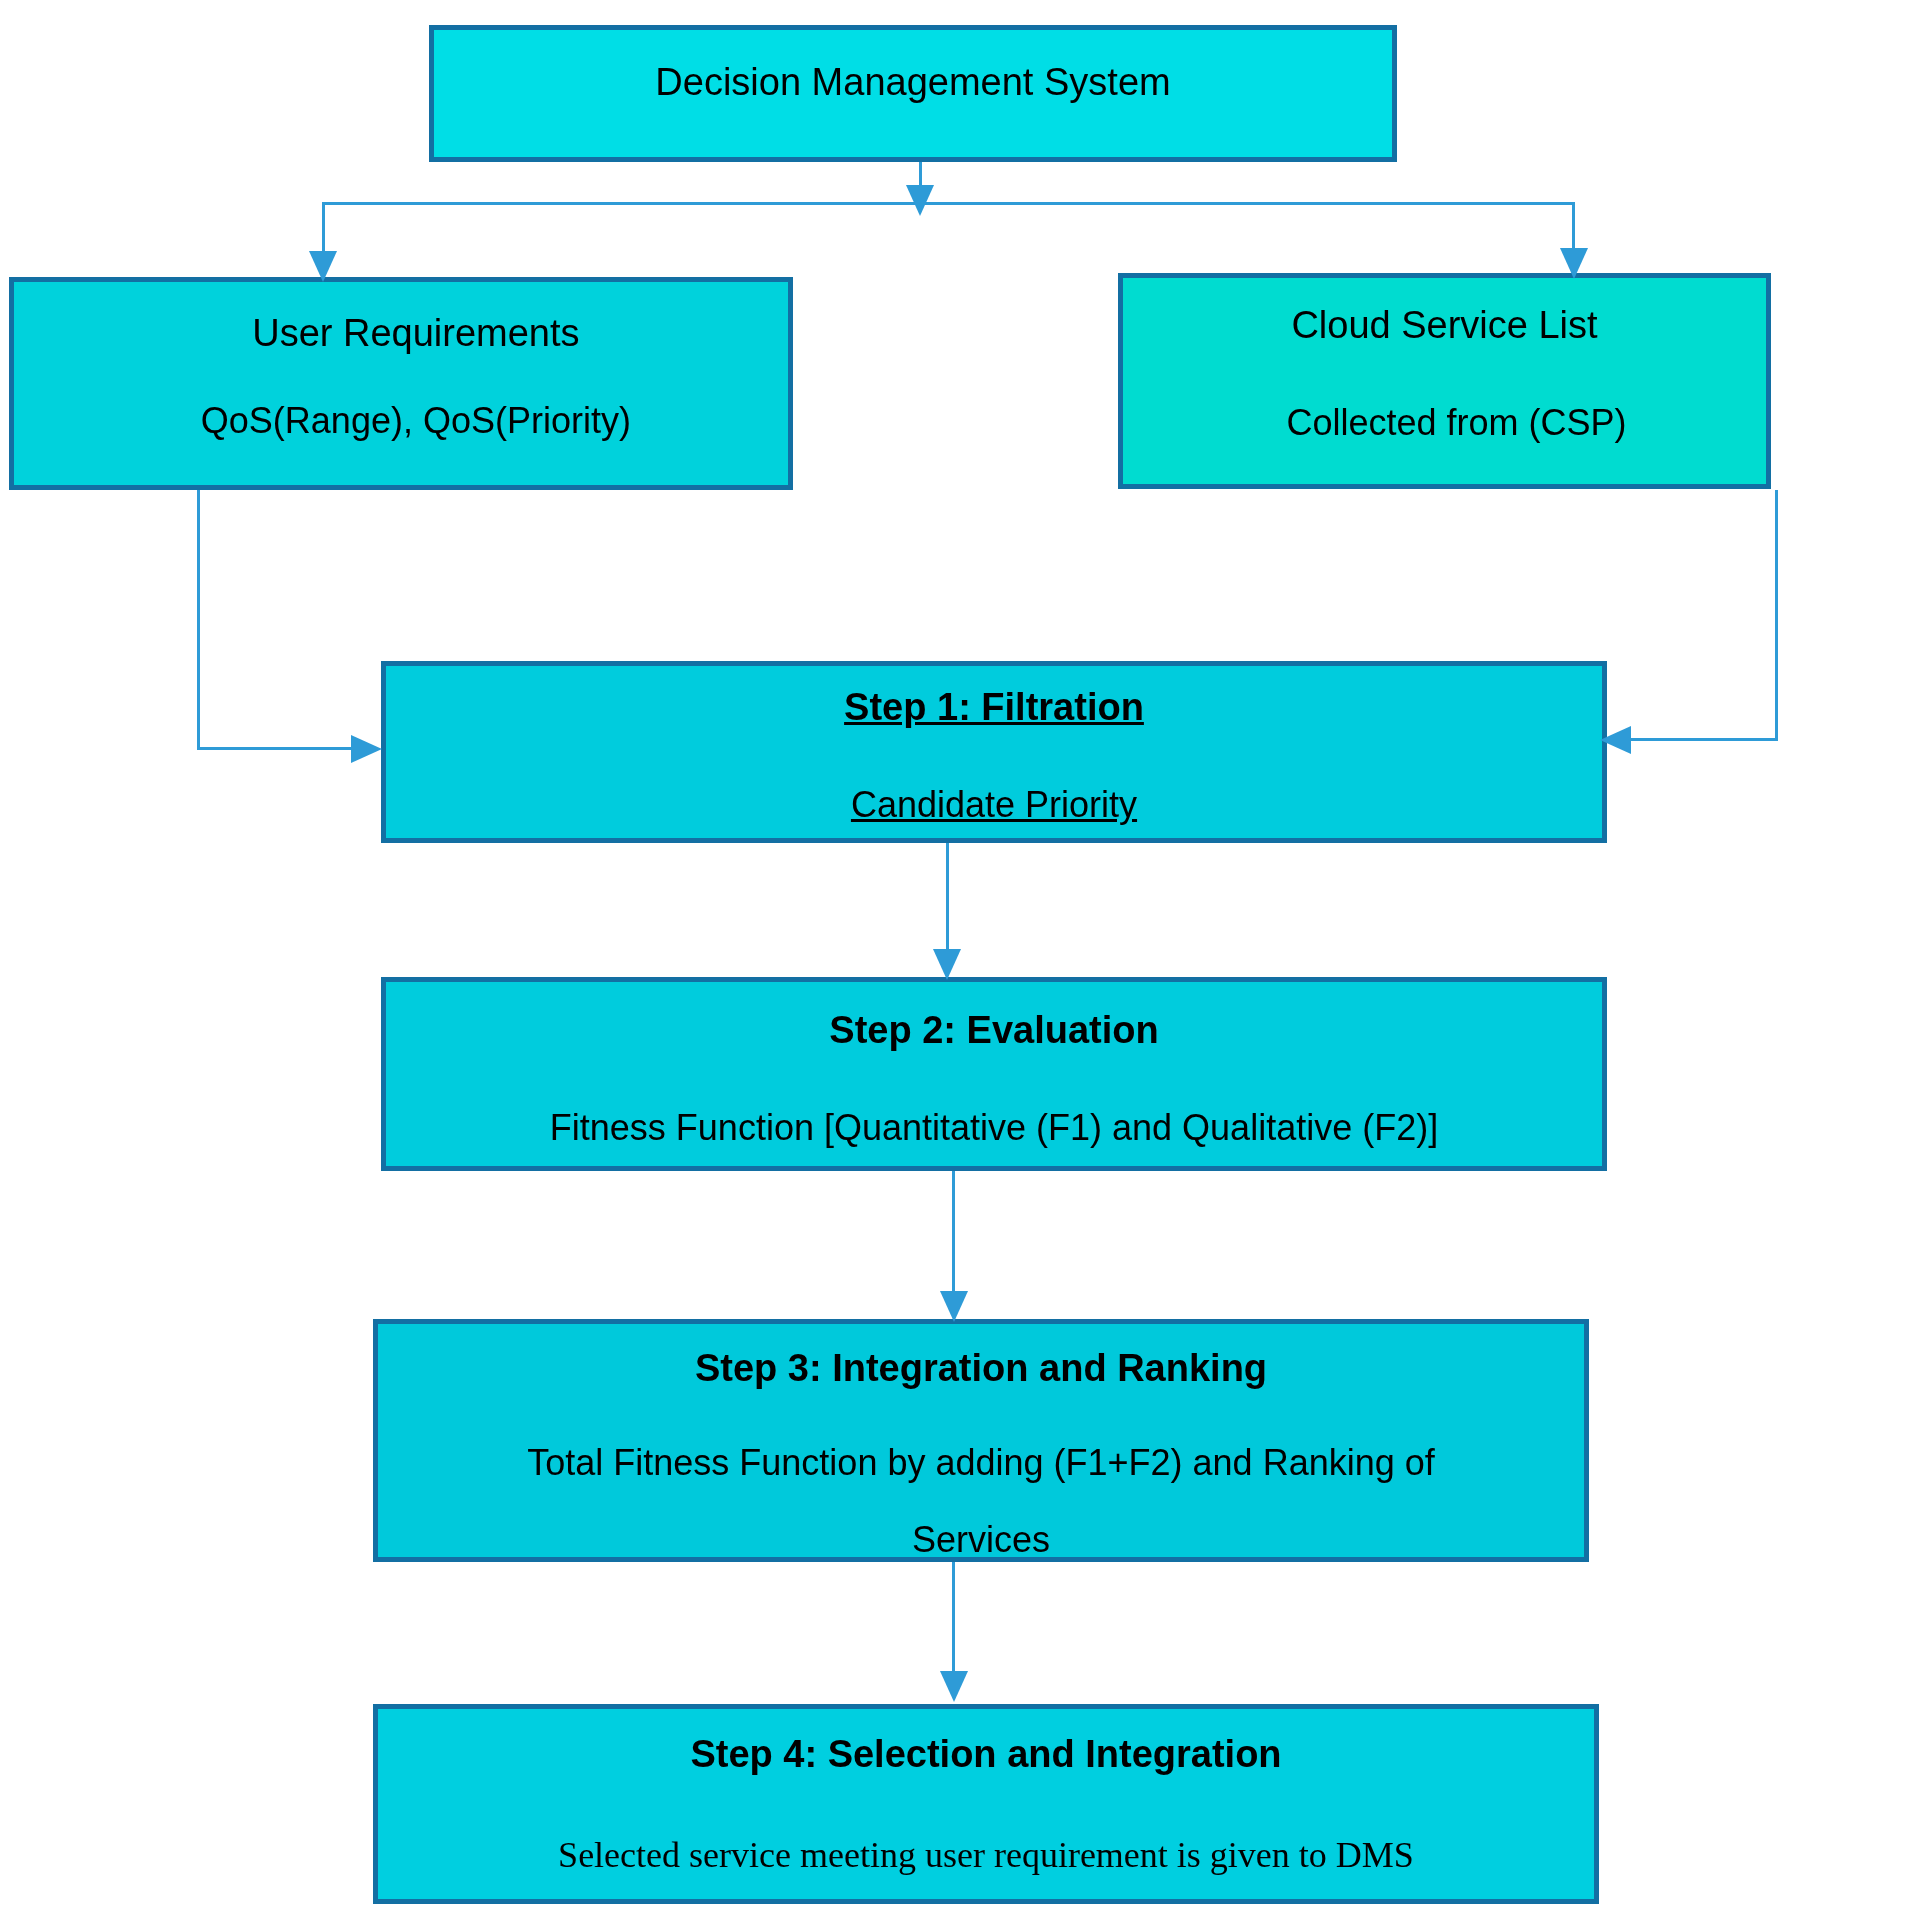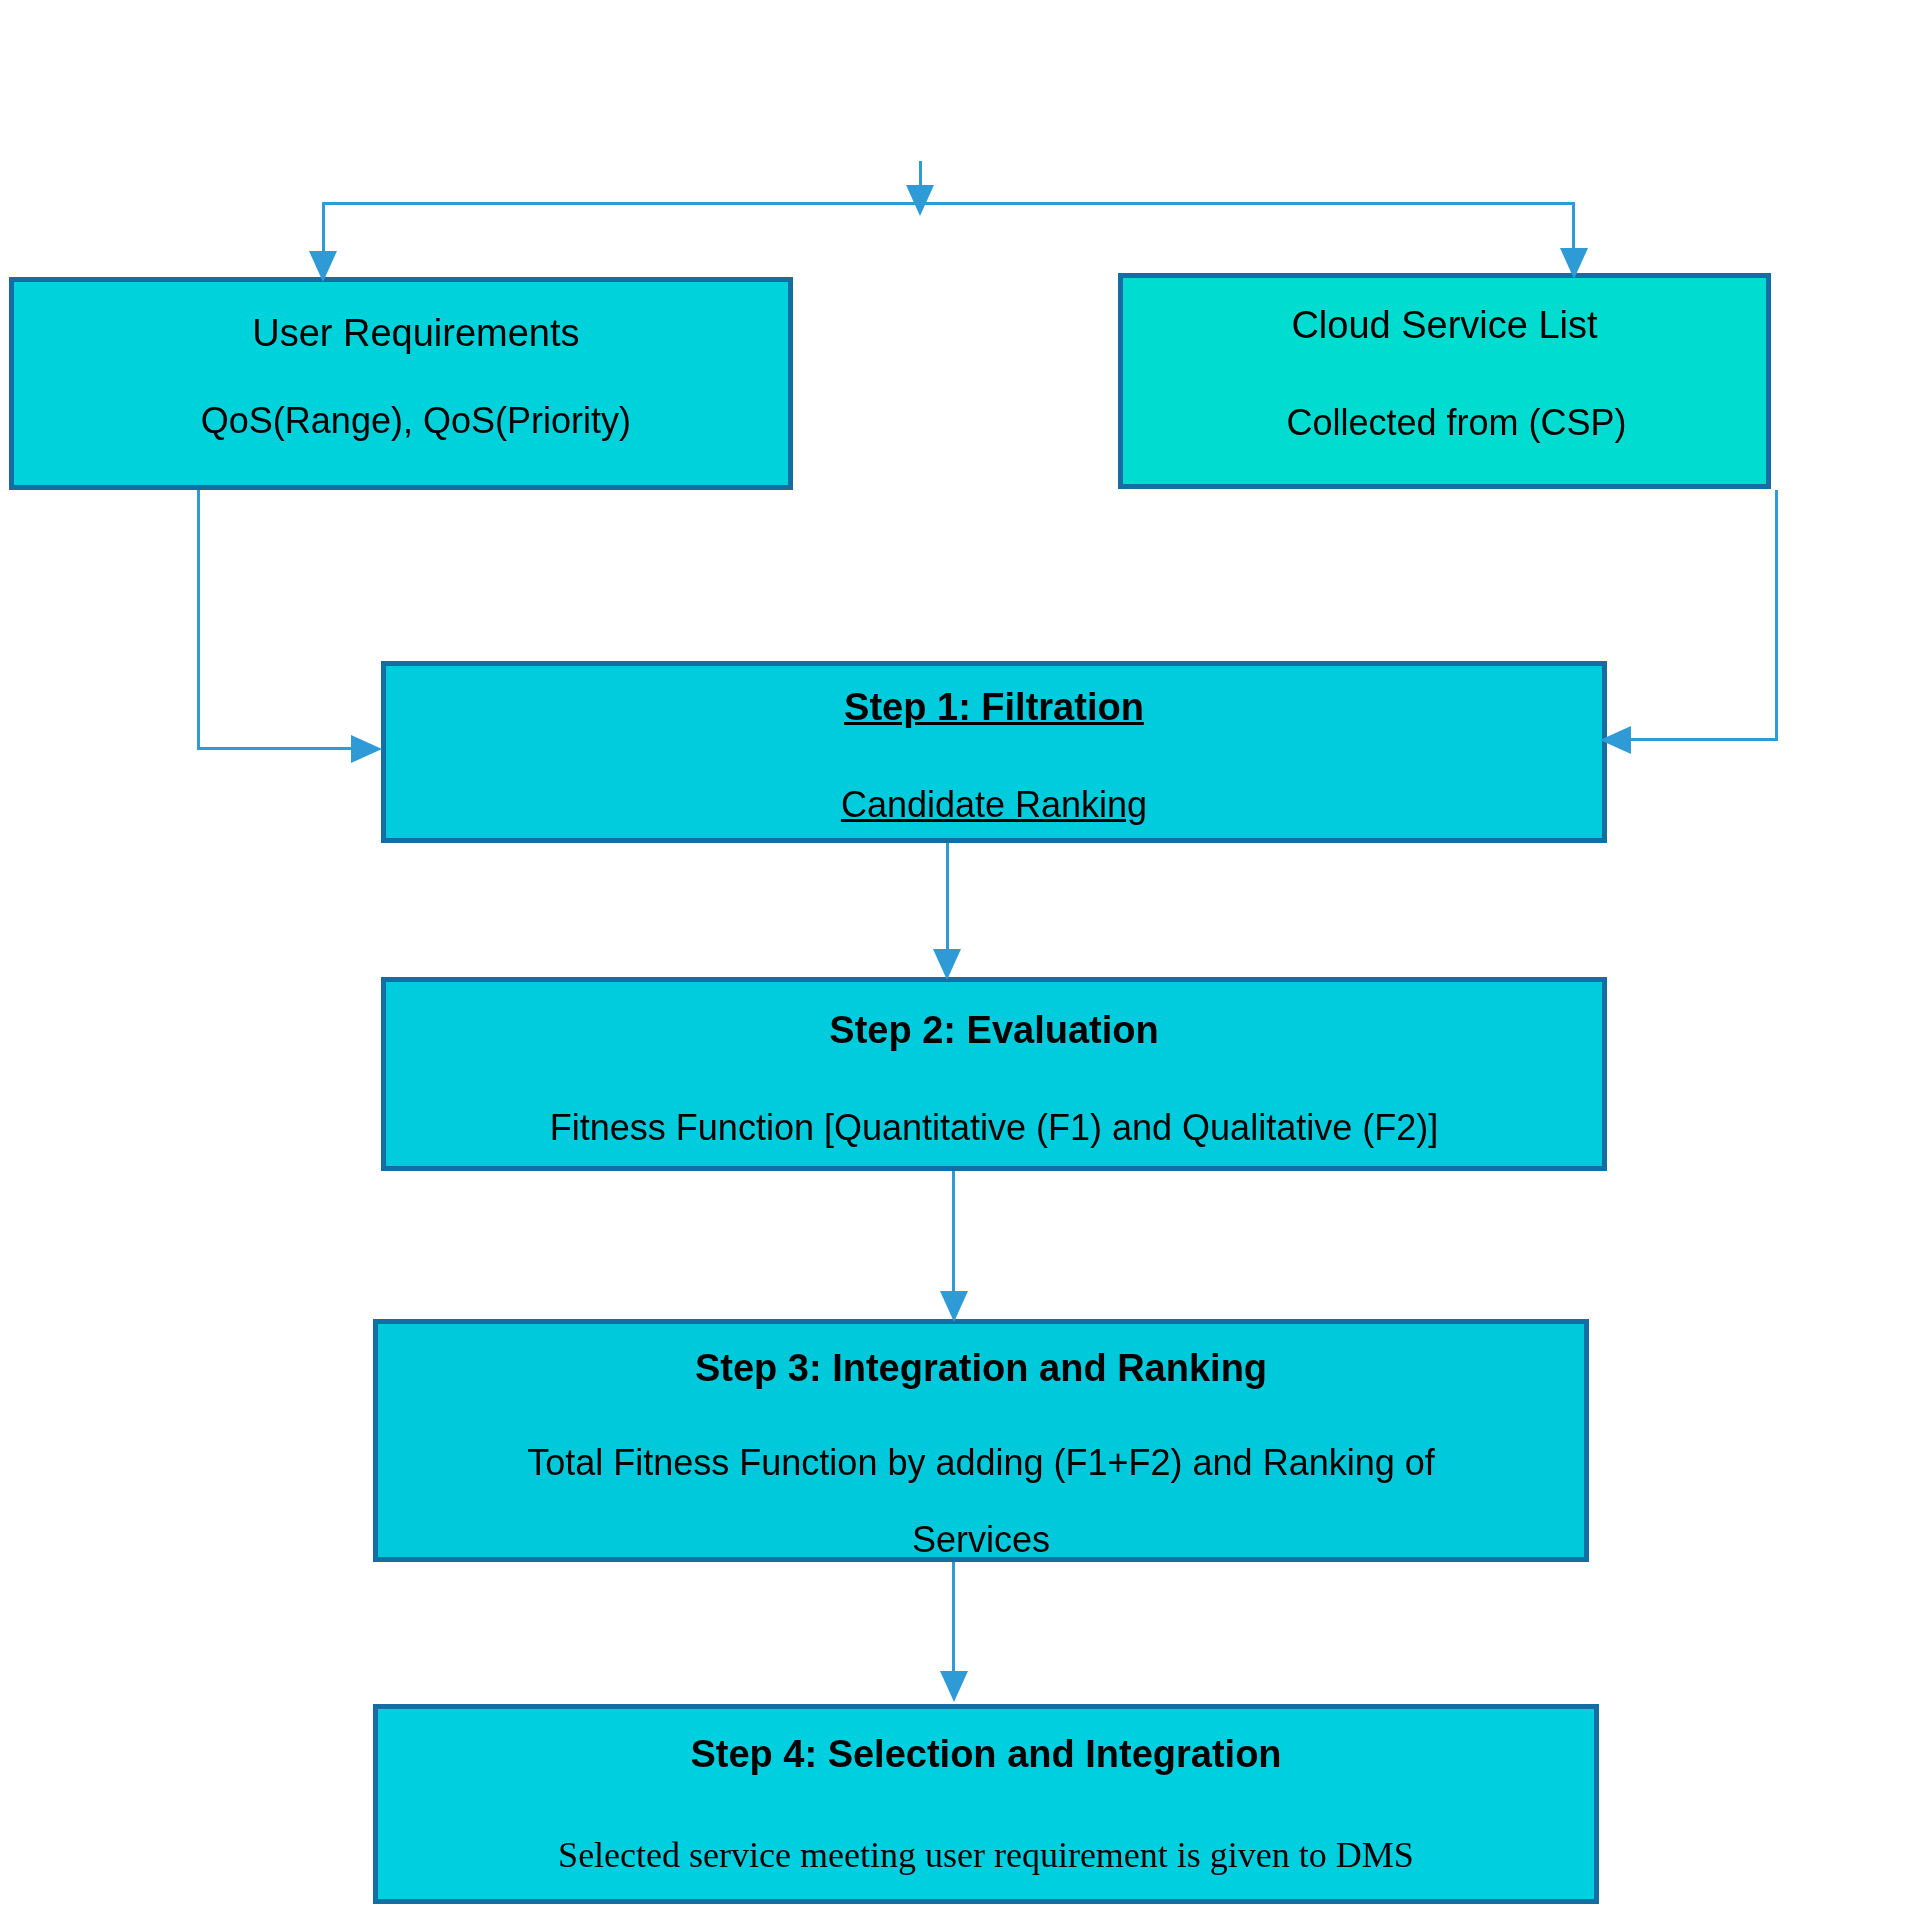--- a/index.html
+++ b/index.html
@@ -46,34 +46,37 @@
   .arrow{position:absolute;width:0;height:0;z-index:3;}
   .arrow.down{border-left:14px solid transparent;border-right:14px solid transparent;border-top:31px solid #2e9bd7;}
   .arrow.right{border-top:14px solid transparent;border-bottom:14px solid transparent;border-left:31px solid #2e9bd7;}
   .arrow.left{border-top:14px solid transparent;border-bottom:14px solid transparent;border-right:31px solid #2e9bd7;}
 </style>
 </head>
 <body>
 
 <div class="canvas">
 
+  <div class="node n-dms">
+    <div class="line">Decision Management System</div>
+  </div>
 
   <div class="node n-user">
     <div class="line">User Requirements</div>
     <div class="line sub">QoS(Range), QoS(Priority)</div>
   </div>
 
   <div class="node n-cloud">
     <div class="line">Cloud Service List</div>
     <div class="line sub">Collected from (CSP)</div>
   </div>
 
   <div class="node n-s1">
     <div class="line bold">Step 1: Filtration</div>
-    <div class="line sub">Candidate Ranking</div>
+    <div class="line sub">Candidate Priority</div>
   </div>
 
   <div class="node n-s2">
     <div class="line bold">Step 2: Evaluation</div>
     <div class="line sub">Fitness Function [Quantitative (F1) and Qualitative (F2)]</div>
   </div>
 
   <div class="node n-s3">
     <div class="line bold">Step 3: Integration and Ranking</div>
     <div class="line sub">Total Fitness Function by adding (F1+F2) and Ranking of</div>

